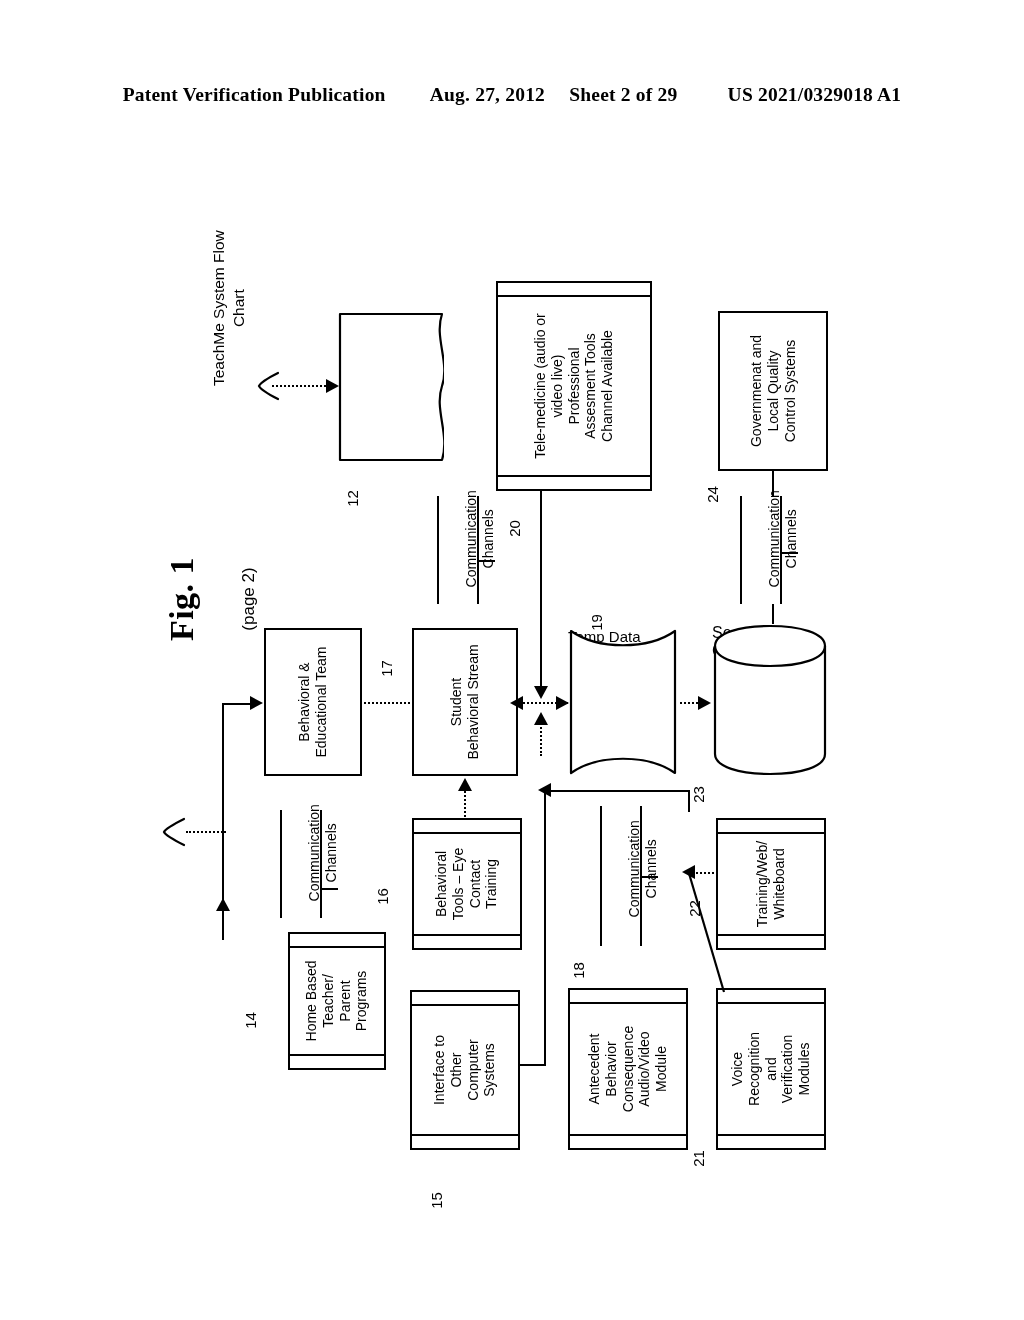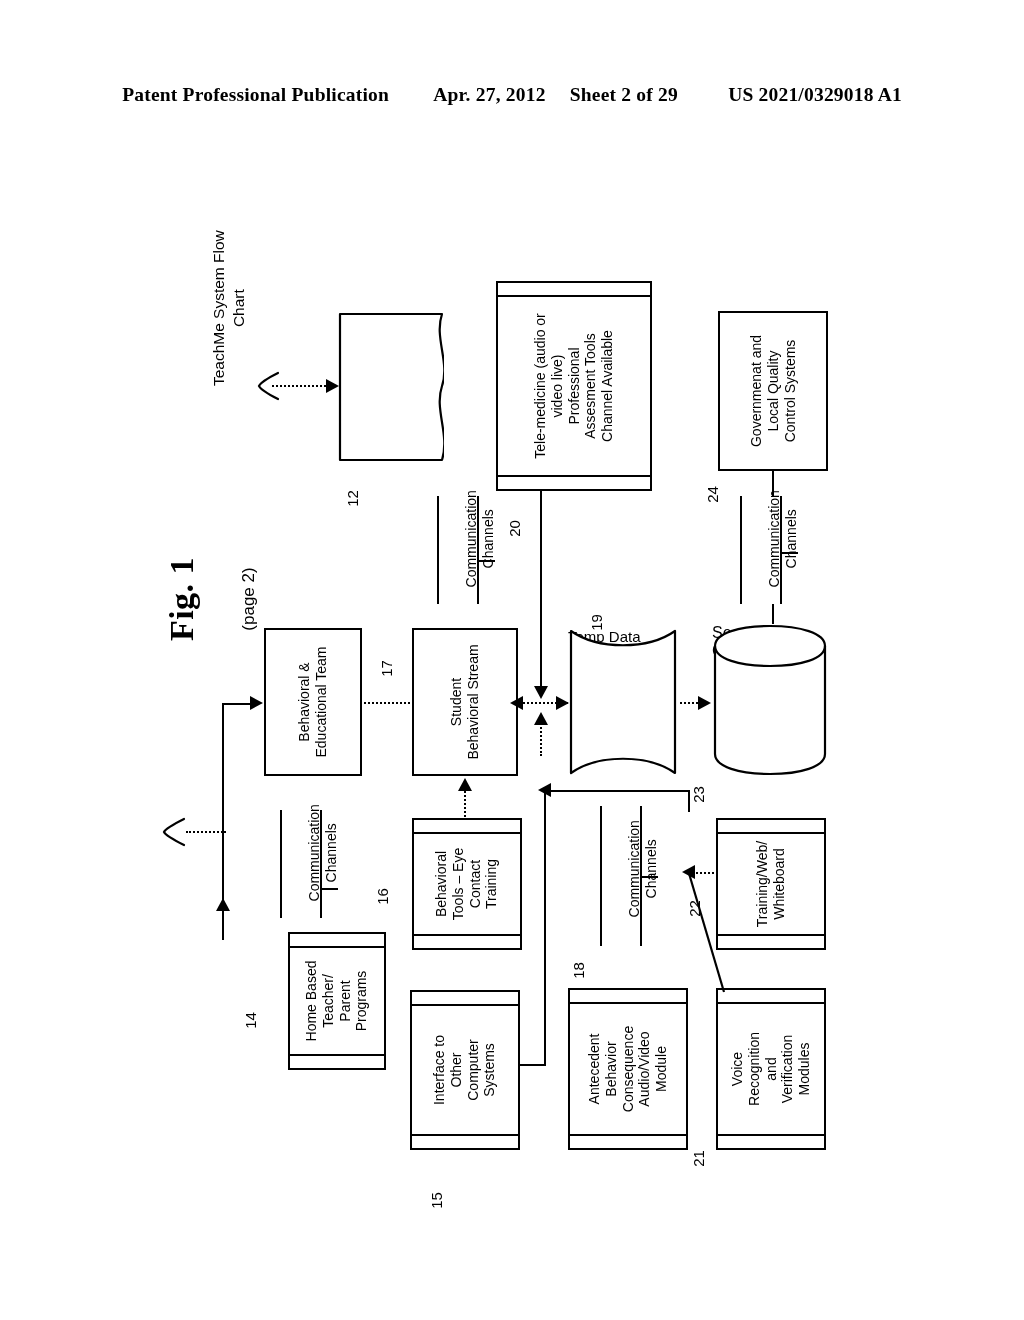--- a/index.html
+++ b/index.html
@@ -154,23 +154,23 @@
   .cc-tick {
     position: absolute;
     background: #000;
     height: 2px;
   }
 </style>
 </head>
 <body>
 
 <div id="pub-header">
-  <span>Patent Professional Publication</span>
+  <span>Patent Verification Publication</span>
   <span class="hdr-gap-1"></span>
-  <span>Apr. 27, 2012</span>
+  <span>Aug. 27, 2012</span>
   <span class="hdr-gap-2"></span>
   <span>Sheet 2 of 29</span>
   <span class="hdr-gap-3"></span>
   <span>US 2021/0329018 A1</span>
 </div>
 
 <div id="sheet">
 
   <div id="flow-title" style="left:94px; top:288px; width:270px;">TeachMe System Flow
 Chart</div>

